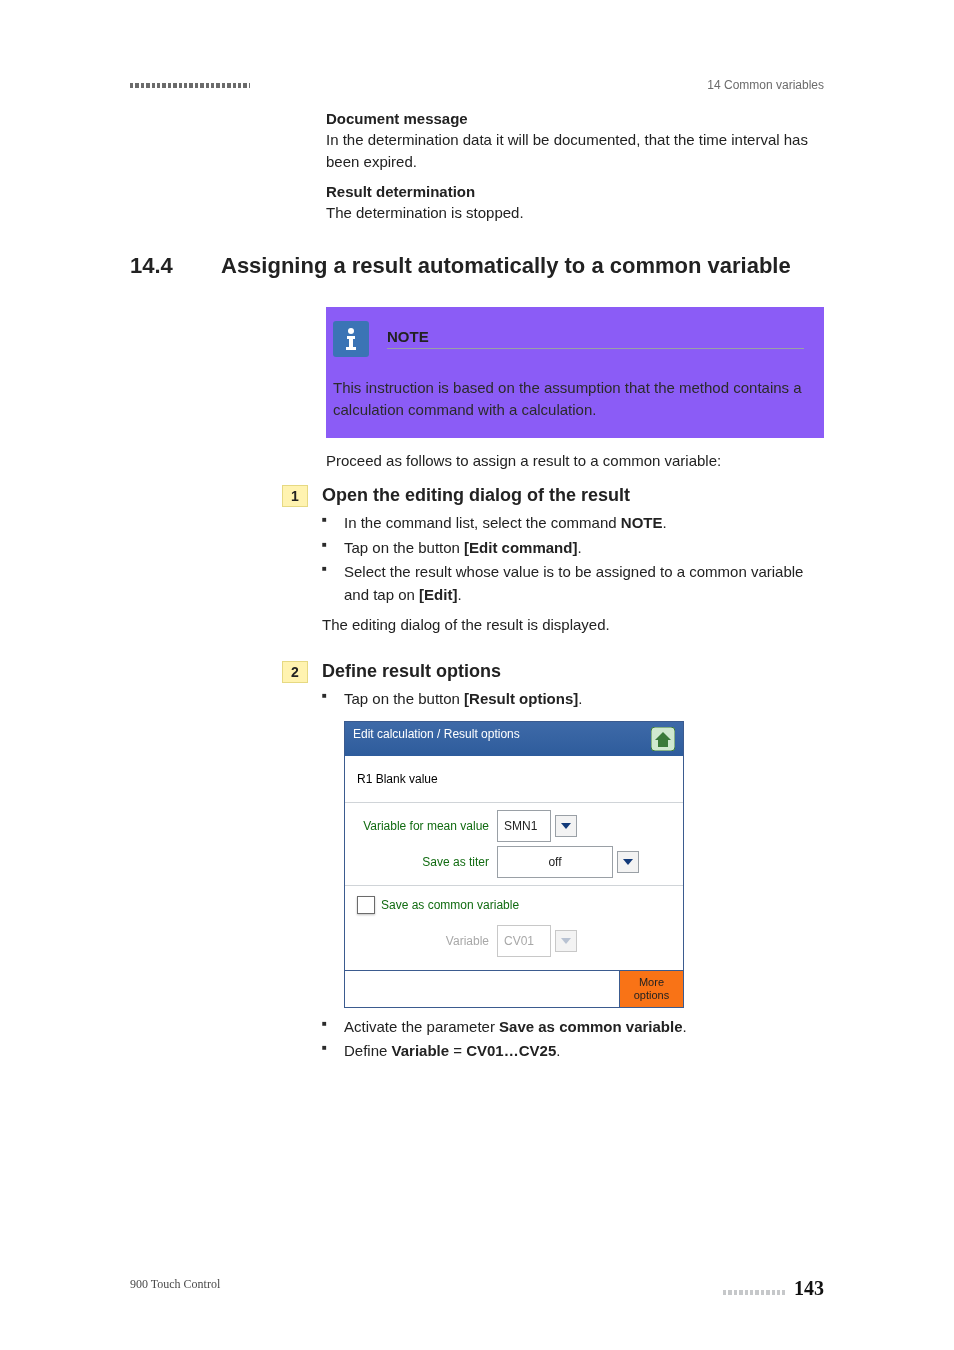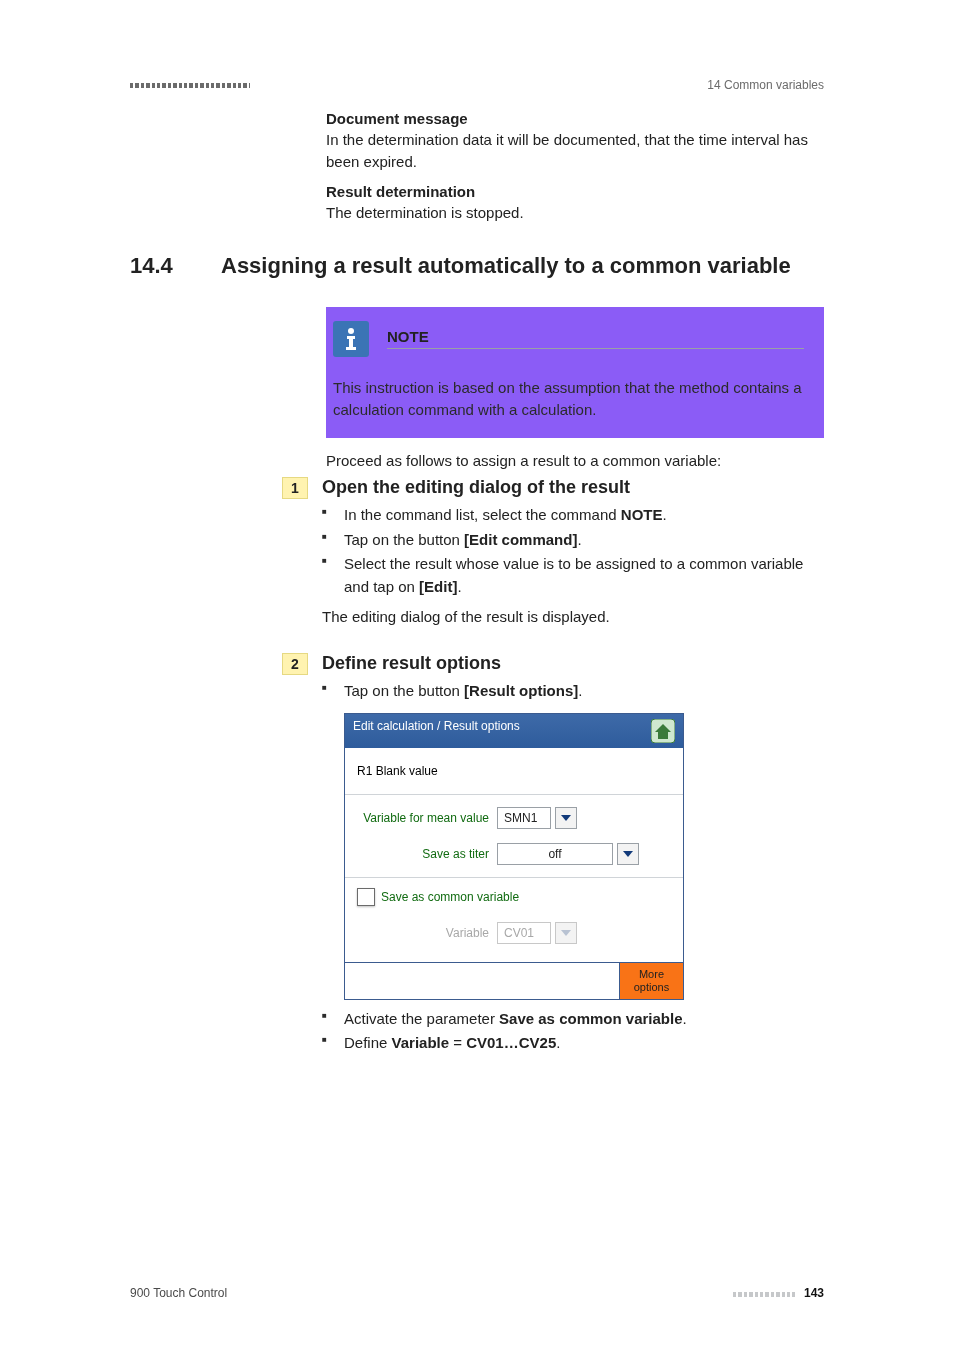--- a/index.html
+++ b/index.html
@@ -13,45 +13,45 @@
   .para { font-size: 15px; line-height: 1.45; margin-bottom: 10px; }
   .section-title { font-weight: 800; font-size: 22px; line-height: 1.35; margin: 28px 0 26px 0; display: flex; gap: 11px; }
   .section-title .num { width: 80px; flex: 0 0 80px; }
   .section-title .txt { flex: 1; }
   .note-box { background: #8b5cf6; padding: 14px 20px 18px 7px; margin-bottom: 14px; }
   .note-head { display: flex; align-items: center; gap: 18px; }
   .note-icon { width: 36px; height: 36px; background: #3b74b5; border-radius: 3px; display: flex; align-items: center; justify-content: center; }
   .note-label-wrap { flex: 1; border-bottom: 1px solid #9aa0a6; padding-bottom: 2px; }
   .note-label { font-weight: 700; font-size: 15px; }
   .note-text { font-size: 15px; line-height: 1.45; margin-top: 20px; color: #2b2b2b; }
-  .lead { font-size: 15px; margin: 14px 0 8px 0; }
+  .lead { font-size: 15px; margin: 14px 0 16px 0; }
   .step { display: flex; margin: 8px 0 8px -44px; }
   .step-num { width: 26px; height: 22px; background: #fff3b0; border: 1px solid #e6d982; text-align: center; font-weight: 700; font-size: 14px; line-height: 20px; margin-right: 14px; flex: 0 0 26px; }
   .step-body { flex: 1; }
   .step-title { font-weight: 700; font-size: 18px; margin-bottom: 6px; }
   ul.bullets { list-style: none; margin: 0 0 10px 0; padding: 0; }
   ul.bullets li { position: relative; padding-left: 22px; font-size: 15px; line-height: 1.5; margin-bottom: 2px; }
   ul.bullets li::before { content: "■"; position: absolute; left: 0; top: 2px; font-size: 8px; color: #2b2b2b; }
   .step-outcome { font-size: 15px; margin: 10px 0 20px 0; }
   .dialog { width: 340px; border: 1px solid #3b5b8f; background: #fff; margin: 4px 0 8px 22px; font-family: Tahoma, Arial, sans-serif; }
   .dialog-title { background: linear-gradient(#3e6aa8, #2e5c9c); color: #fff; font-size: 12px; padding: 5px 8px; display: flex; justify-content: space-between; align-items: flex-start; }
   .dialog-home { width: 24px; height: 24px; }
   .dialog-inner { padding: 8px 12px 0 12px; }
   .dialog-row { display: flex; align-items: center; margin: 10px 0; height: 26px; }
   .dlg-label { font-size: 12px; text-align: right; padding-right: 8px; color: #116b11; }
   .dlg-label.black { color: #000; font-weight: 400; }
-  .dlg-field { height: 22px; border: 1px solid #9aa0a6; background: #fff; font-size: 12px; padding: 2px 6px; display: flex; align-items: center; }
+  .dlg-field { height: 32px; border: 1px solid #9aa0a6; background: #fff; font-size: 12px; padding: 2px 6px; display: flex; align-items: center; }
   .dlg-drop { width: 22px; height: 22px; border: 1px solid #9aa0a6; background: #f3f3f3; margin-left: 4px; display: flex; align-items: center; justify-content: center; }
   .dlg-drop svg { display: block; }
   .dlg-sep { border-top: 1px solid #d0d4d8; margin: 8px -12px 6px -12px; }
   .dlg-check { width: 18px; height: 18px; border: 1px solid #6b6b6b; background: #fff; margin-right: 6px; box-shadow: 0 1px 2px rgba(0,0,0,.25); }
   .dlg-btnbar { display: flex; justify-content: flex-end; border-top: 1px solid #3b5b8f; }
   .dlg-btn { width: 64px; height: 36px; border-left: 1px solid #3b5b8f; background: #f97316; font-size: 11px; text-align: center; display: flex; align-items: center; justify-content: center; line-height: 1.15; }
-  .footer { position: absolute; bottom: 50px; left: 130px; right: 130px; display: flex; justify-content: space-between; font-size: 12px; color: #4a4a4a; }
-  .footer .pagenum { font-weight: 700; font-size: 12px; color: #111; margin-left: 6px; }
+  .footer { position: absolute; bottom: 50px; left: 130px; right: 130px; display: flex; justify-content: space-between; font-size: 12px; color: #4a4a4a; font-family: Liberation Serif, serif; }
+  .footer .pagenum { font-weight: 700; font-size: 20px; color: #111; margin-left: 6px; }
   .faded { color: #a8a8a8; }
 </style>
 </head>
 <body>
 <div class="page">
 
 <div class="header">
   <span class="dashes"></span>
   <span>14 Common variables</span>
 </div>

